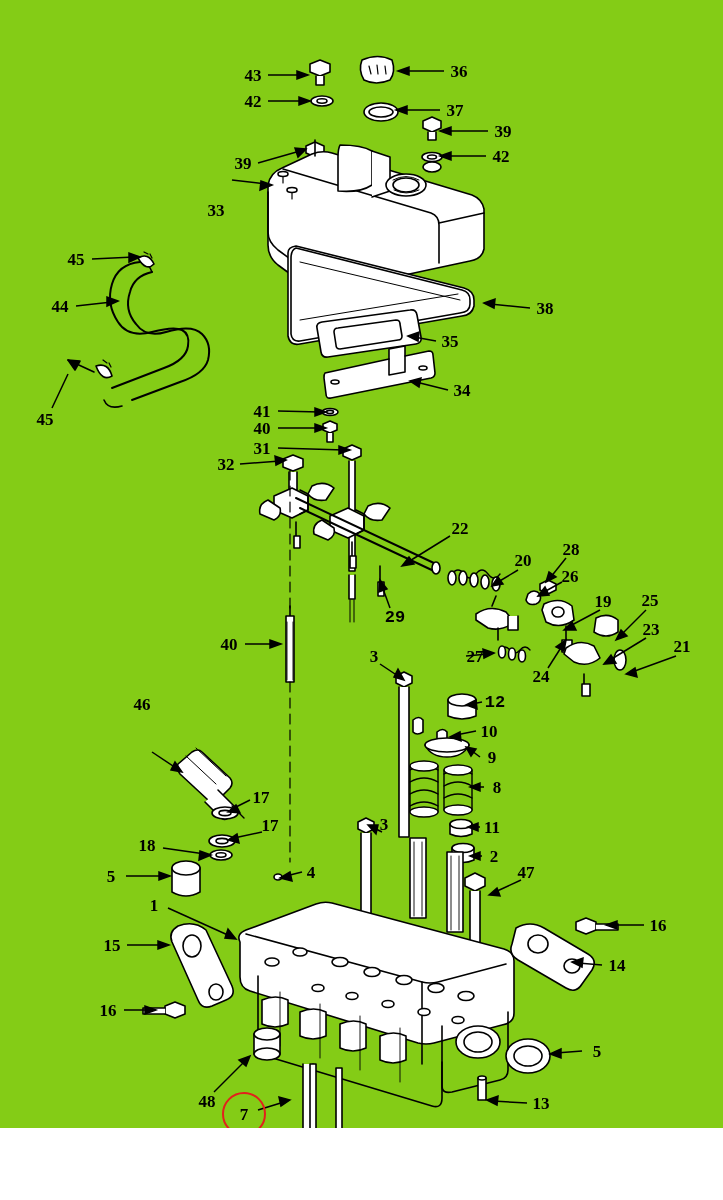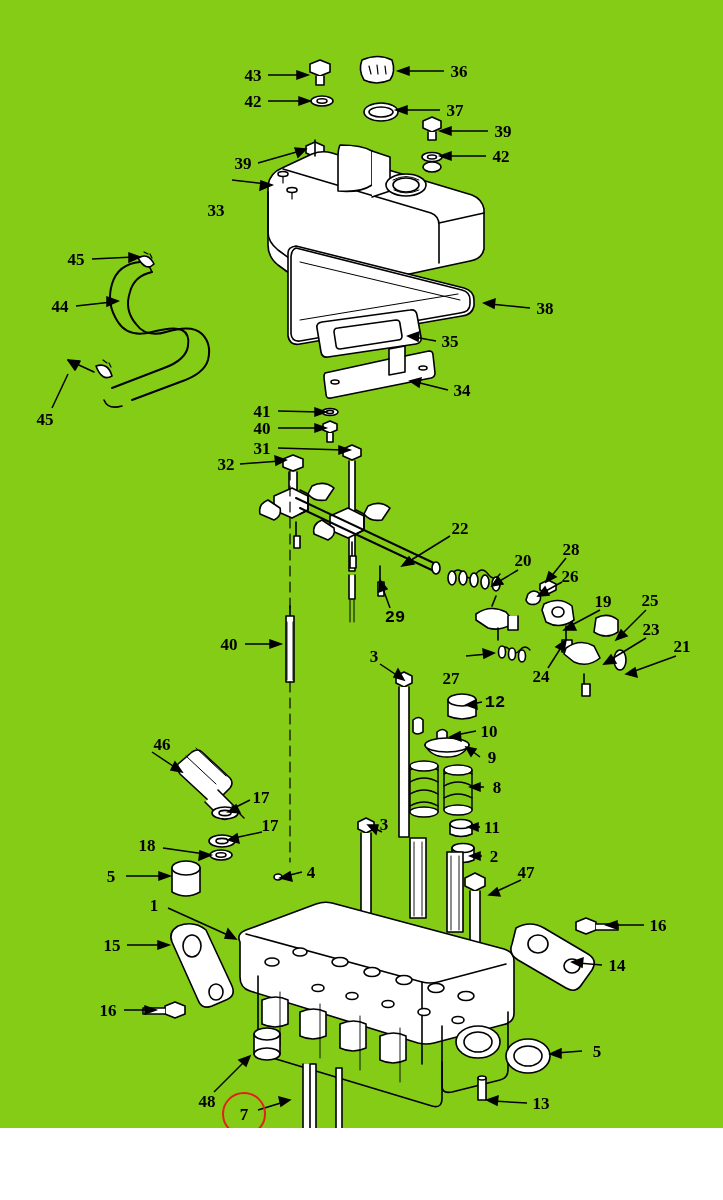--- a/index.html
+++ b/index.html
@@ -563,28 +563,28 @@
   <div class="callout" style="left:460px; top:528px;">22</div>
   <div class="callout" style="left:523px; top:560px;">20</div>
   <div class="callout" style="left:571px; top:549px;">28</div>
   <div class="callout" style="left:570px; top:576px;">26</div>
   <div class="callout" style="left:395px; top:617px;font-family:Liberation Mono, monospace;">29</div>
   <div class="callout" style="left:603px; top:601px;">19</div>
   <div class="callout" style="left:650px; top:600px;">25</div>
   <div class="callout" style="left:651px; top:629px;">23</div>
   <div class="callout" style="left:682px; top:646px;">21</div>
   <div class="callout" style="left:229px; top:644px;">40</div>
-  <div class="callout" style="left:451px; top:656px;margin-top:22px;">27</div>
+  <div class="callout" style="left:475px; top:656px;">27</div>
   <div class="callout" style="left:541px; top:676px;">24</div>
   <div class="callout" style="left:374px; top:656px;">3</div>
   <div class="callout" style="left:495px; top:702px;font-family:Liberation Mono, monospace;">12</div>
   <div class="callout" style="left:489px; top:731px;">10</div>
   <div class="callout" style="left:492px; top:757px;">9</div>
   <div class="callout" style="left:497px; top:787px;">8</div>
-  <div class="callout" style="left:142px; top:744px;margin-left:20px;">46</div>
+  <div class="callout" style="left:142px; top:704px;">46</div>
   <div class="callout" style="left:261px; top:797px;">17</div>
   <div class="callout" style="left:270px; top:825px;">17</div>
   <div class="callout" style="left:492px; top:827px;">11</div>
   <div class="callout" style="left:384px; top:824px;">3</div>
   <div class="callout" style="left:494px; top:856px;">2</div>
   <div class="callout" style="left:147px; top:845px;">18</div>
   <div class="callout" style="left:311px; top:872px;">4</div>
   <div class="callout" style="left:526px; top:872px;">47</div>
   <div class="callout" style="left:111px; top:876px;">5</div>
   <div class="callout" style="left:154px; top:905px;">1</div>

